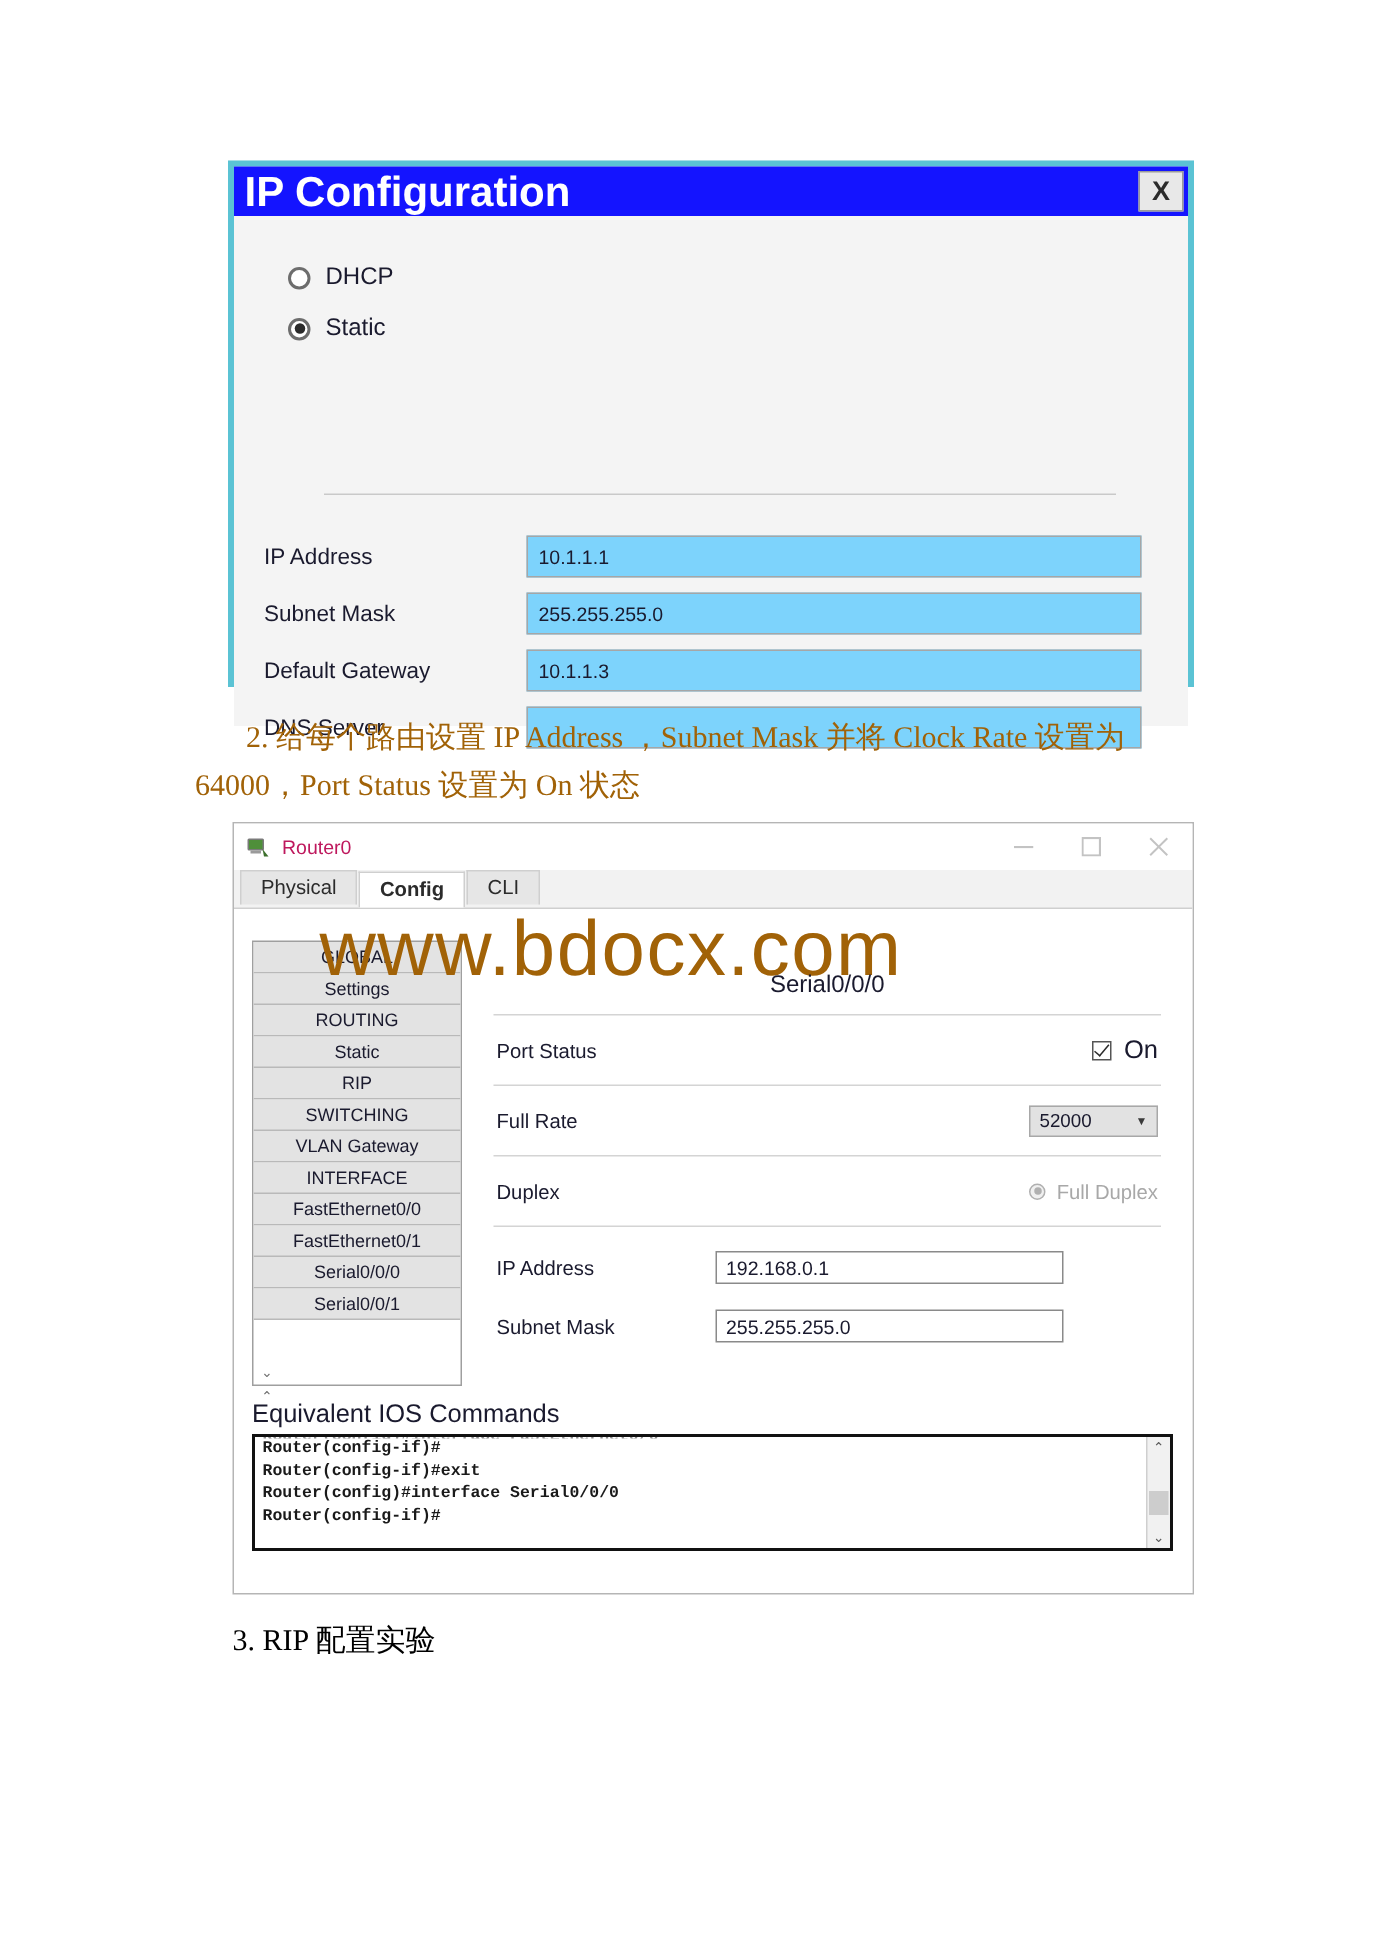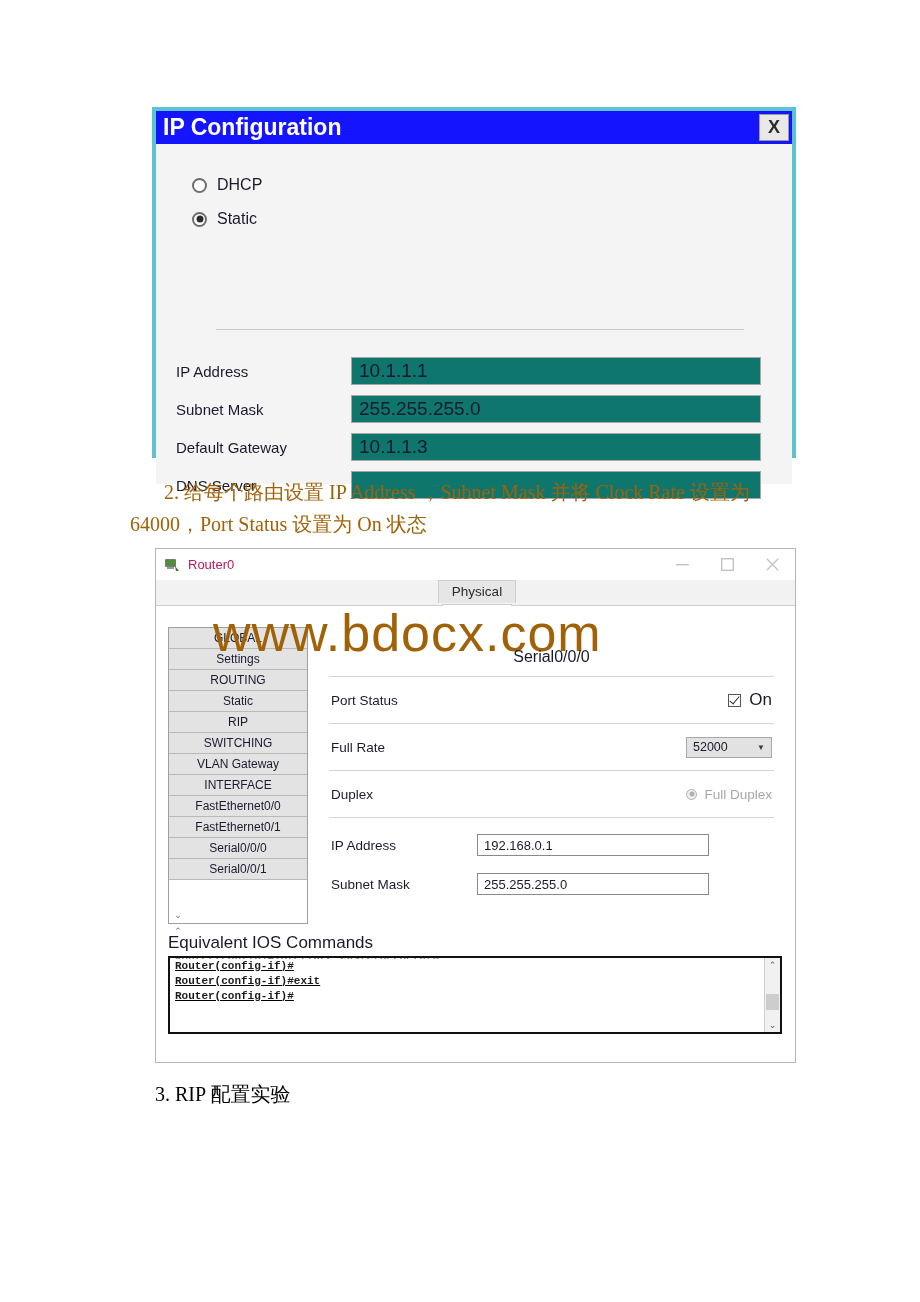--- a/index.html
+++ b/index.html
@@ -30,21 +30,21 @@
     height: 33px;
     background: #1414ff;
     display: flex;
     align-items: center;
     justify-content: space-between;
     padding: 0 0 0 7px;
     box-sizing: border-box;
   }
   #ipconfig-title {
     color: #ffffff;
-    font-size: 23px;
+    font-size: 28px;
     font-weight: bold;
     letter-spacing: 0px;
     line-height: 1;
   }
   #ipconfig-close {
     width: 30px;
     height: 27px;
     margin-right: 3px;
     background: #e8e8e8;
     border: 1px solid #9a9a9a;
@@ -120,27 +120,27 @@
   .field-label {
     width: 195px;
     padding-left: 20px;
     font-size: 15px;
     color: #1a1a2e;
     box-sizing: border-box;
   }
   .field-input {
     width: 410px;
     height: 28px;
-    background: #0f766e;
+    background: #7dd3fc;
     border: 1px solid #a6a6a6;
     box-sizing: border-box;
     display: flex;
     align-items: center;
     padding-left: 7px;
-    font-size: 19px;
+    font-size: 13px;
     color: #1a1a2e;
   }
 
   
   #para-step2 {
     position: absolute;
     left: 130px;
     top: 476px;
     width: 665px;
     font-family: Liberation Serif, serif;
@@ -191,26 +191,25 @@
     height: 30px;
     display: flex;
     align-items: center;
     justify-content: center;
     color: #c3c3c3;
     font-size: 15px;
   }
   #router-tabbar {
     height: 26px;
     display: flex;
-    align-items: center;
+    align-items: flex-start;
     border-bottom: 1px solid #cfcfcf;
     background: #f2f2f2;
     padding-left: 4px;
     box-sizing: border-box;
-    flex-direction: column;
   }
   .tab {
     padding: 3px 13px 4px 13px;
     font-size: 13.5px;
     color: #2b2b2b;
     background: #e6e6e6;
     border: 1px solid #cfcfcf;
     border-bottom: none;
     margin-right: 1px;
     cursor: pointer;
@@ -435,21 +434,20 @@
     background: #ffffff;
     box-sizing: border-box;
     display: flex;
     overflow: hidden;
   }
   #ios-lines {
     flex: 1 1 auto;
     padding: 0 0 0 5px;
     overflow: hidden;
     position: relative;
-    text-decoration: underline;
   }
   .ios-line {
     font-family: "Liberation Mono", monospace;
     font-size: 11px;
     font-weight: bold;
     line-height: 15px;
     color: #1a1a1a;
     white-space: pre;
   }
   .ios-line.clipped {
@@ -661,20 +659,21 @@
 
     </div>
 
     <div id="ios-title">Equivalent IOS Commands</div>
 
     <div id="ios-console">
       <div id="ios-lines">
         <div class="ios-line clipped">Router(config)#interface FastEthernet0/0</div>
         <div class="ios-line">Router(config-if)#</div>
         <div class="ios-line">Router(config-if)#exit</div>
+        <div class="ios-line">Router(config)#interface Serial0/0/0</div>
         <div class="ios-line">Router(config-if)#</div>
       </div>
       <div id="ios-scroll">
         <span class="ios-arrow up">⌃</span>
         <span id="ios-thumb"></span>
         <span class="ios-arrow down">⌄</span>
       </div>
     </div>
 
   </div>

